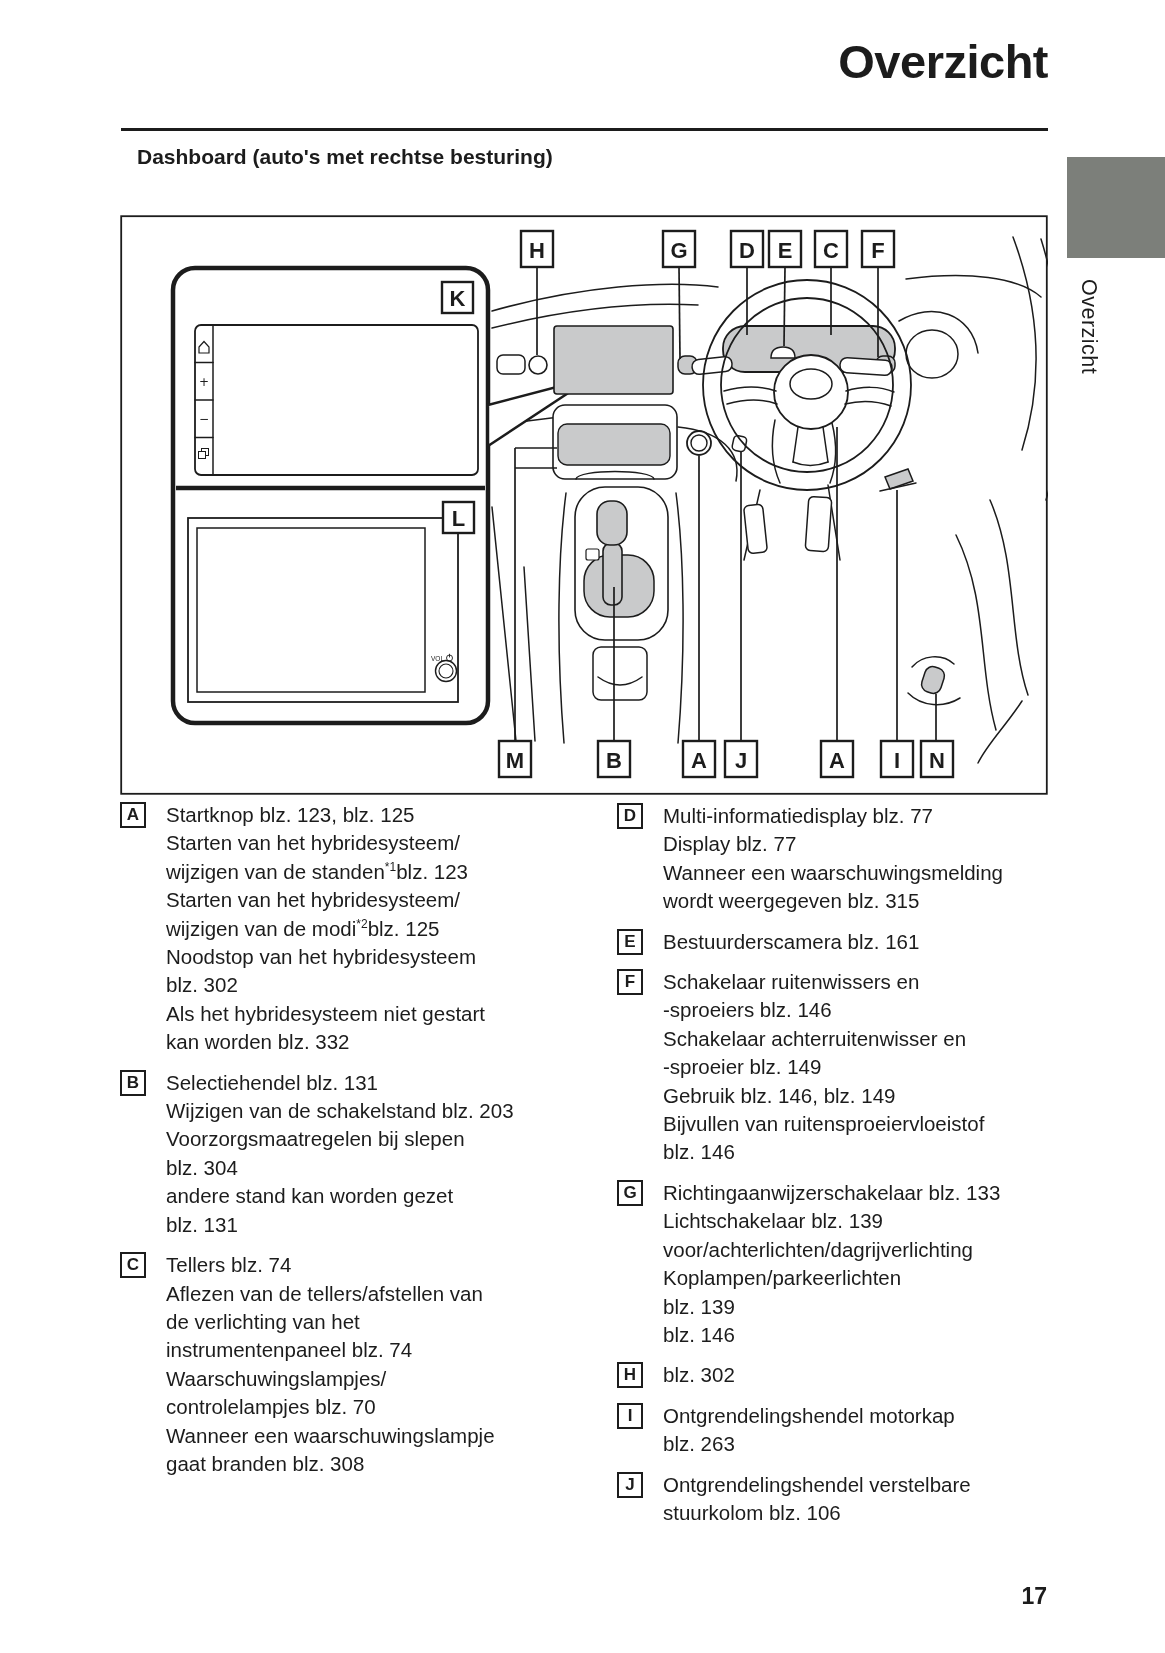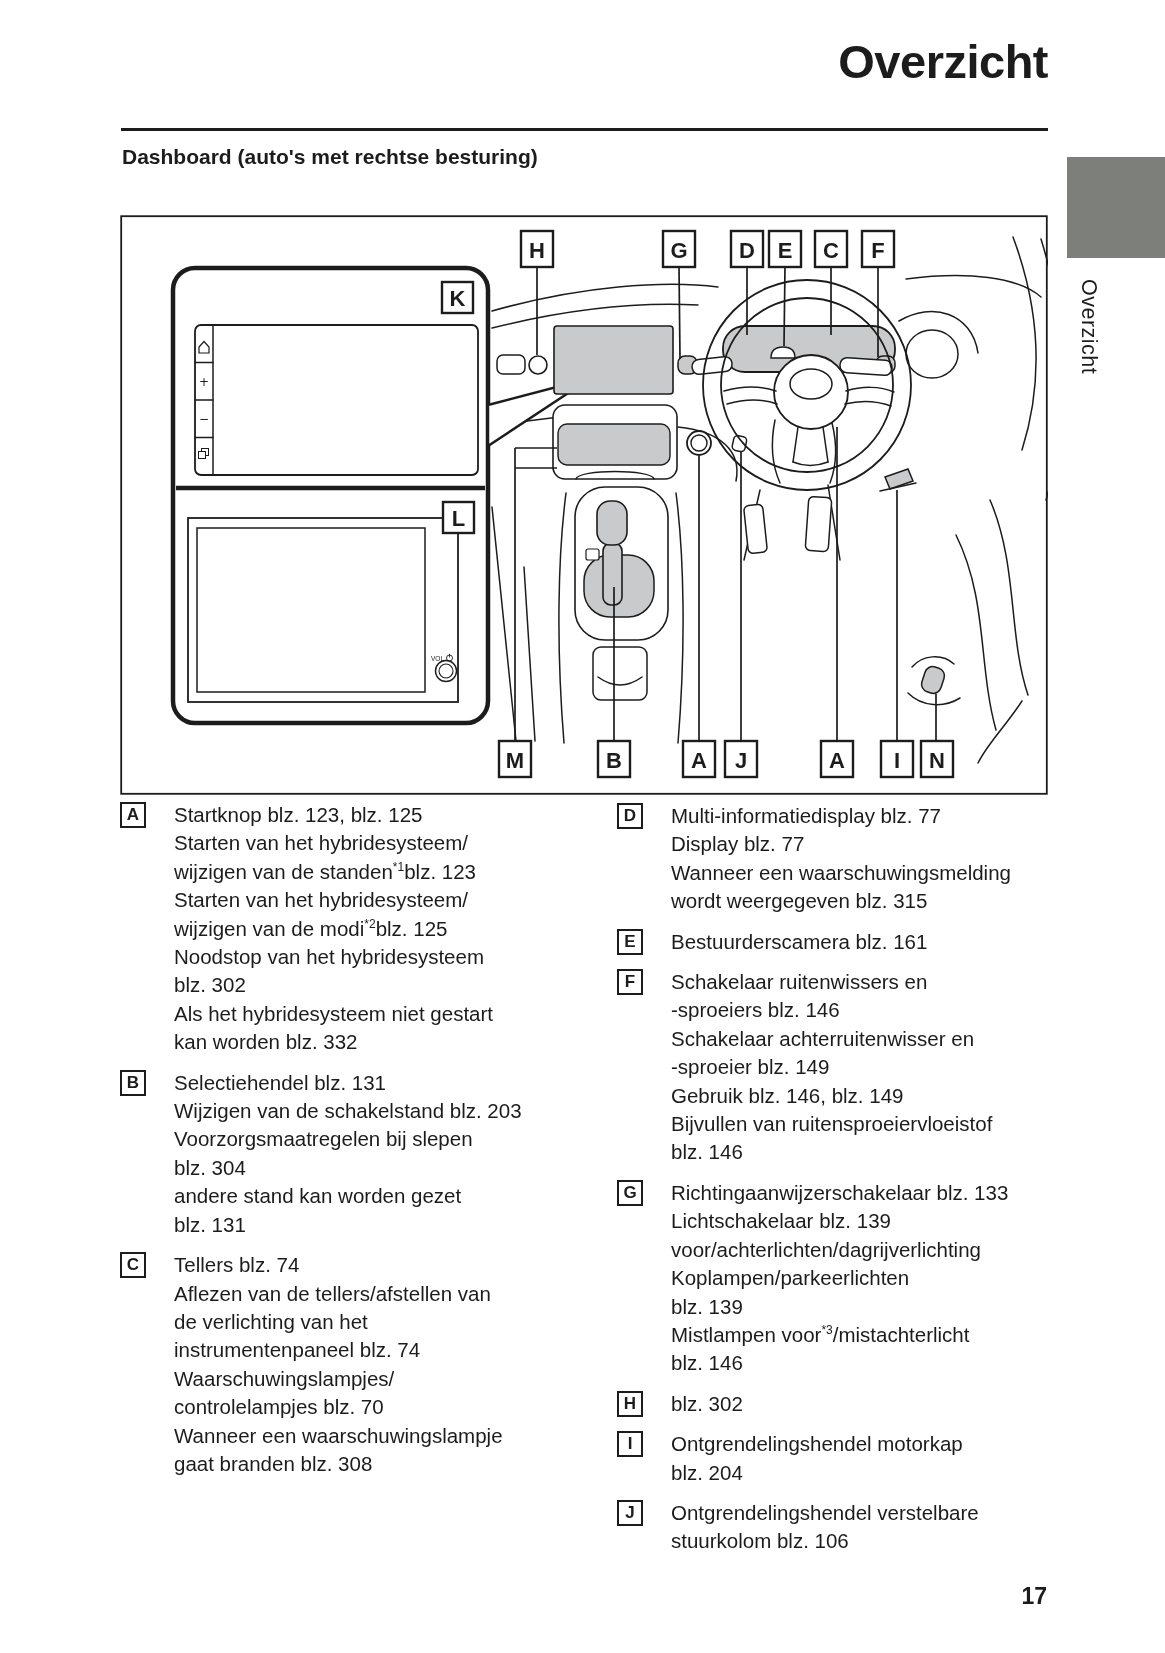--- a/index.html
+++ b/index.html
@@ -11,35 +11,35 @@
   .page-title{
     top:38px;right:117px;font-size:47px;font-weight:bold;line-height:1;
     letter-spacing:-0.5px;
   }
   .head-rule{top:128px;left:121px;width:927px;height:2.5px;background:#1c1c1c;}
   .side-tab{top:157px;left:1067px;width:98px;height:101px;background:#7c7f7a;}
   .side-tab-text{
     top:279px;left:1076px;writing-mode:vertical-rl;font-size:21.5px;
     letter-spacing:0.5px;line-height:1.1;
   }
-  .section-heading{top:146px;left:122px;font-size:21px;font-weight:bold;line-height:1;}
+  .section-heading{top:146px;left:137px;font-size:21px;font-weight:bold;line-height:1;}
   .diagram-wrap{top:215px;left:120px;width:928px;height:580px;}
   .page-number{top:1583px;right:118px;font-size:23px;font-weight:bold;text-align:right;}
 
   .legend-col{font-size:20.5px;line-height:28.4px;}
   .legend-left{top:801px;left:120px;width:485px;}
   .legend-right{top:802px;left:617px;width:440px;}
   .lsection{display:flex;align-items:flex-start;margin-top:12px;}
   .lsection:first-child{margin-top:0;}
   .ltag{
     flex:0 0 auto;width:26px;height:26px;box-sizing:border-box;
     border:2.2px solid #1c1c1c;font-size:17px;font-weight:bold;
     text-align:center;line-height:22px;margin-top:1px;
   }
-  .llines{margin-left:28px;white-space:nowrap;}
+  .llines{margin-left:20px;white-space:nowrap;}
   .llines sup{font-size:12px;line-height:0;}
 
   
   .s15{stroke:#1c1c1c;stroke-width:1.5;fill:none;stroke-linecap:round;}
   .s18{stroke:#1c1c1c;stroke-width:1.8;fill:none;}
   .fw{fill:#ffffff;stroke:#1c1c1c;}
   .fg{fill:#c9cacb;stroke:#1c1c1c;}
   .ld{stroke:#1c1c1c;stroke-width:1.7;}
   .lbox{fill:#ffffff;stroke:#1c1c1c;stroke-width:2.4;}
   .ltext{font-family:"Liberation Sans",sans-serif;font-size:22px;font-weight:bold;
@@ -338,35 +338,34 @@
       </div>
     </div>
     <div class="lsection">
       <div class="ltag">G</div>
       <div class="llines">
         <div>Richtingaanwijzerschakelaar blz. 133</div>
         <div>Lichtschakelaar blz. 139</div>
         <div>voor/achterlichten/dagrijverlichting</div>
         <div>Koplampen/parkeerlichten</div>
         <div>blz. 139</div>
-        <div>Mistlampen voor<sup>*3</sup>/mistachterlicht</div>
         <div>blz. 146</div>
       </div>
     </div>
     <div class="lsection">
       <div class="ltag">H</div>
       <div class="llines">
         <div>blz. 302</div>
       </div>
     </div>
     <div class="lsection">
       <div class="ltag">I</div>
       <div class="llines">
         <div>Ontgrendelingshendel motorkap</div>
-        <div>blz. 204</div>
+        <div>blz. 263</div>
       </div>
     </div>
     <div class="lsection">
       <div class="ltag">J</div>
       <div class="llines">
         <div>Ontgrendelingshendel verstelbare</div>
         <div>stuurkolom blz. 106</div>
       </div>
     </div>
   </div>

